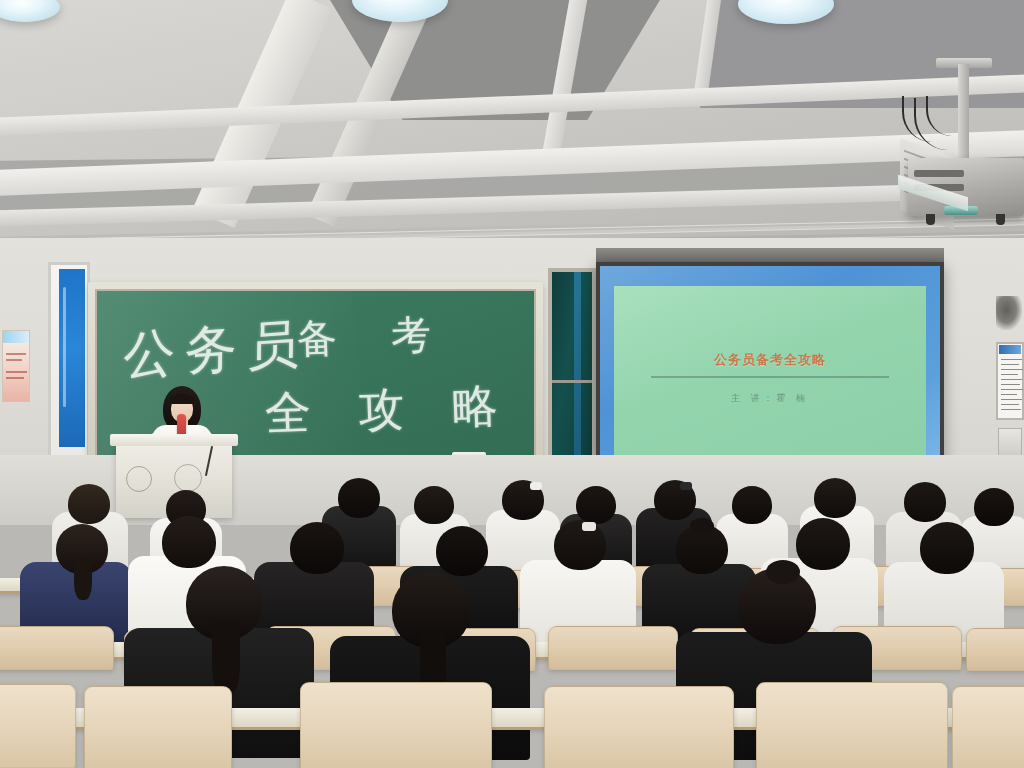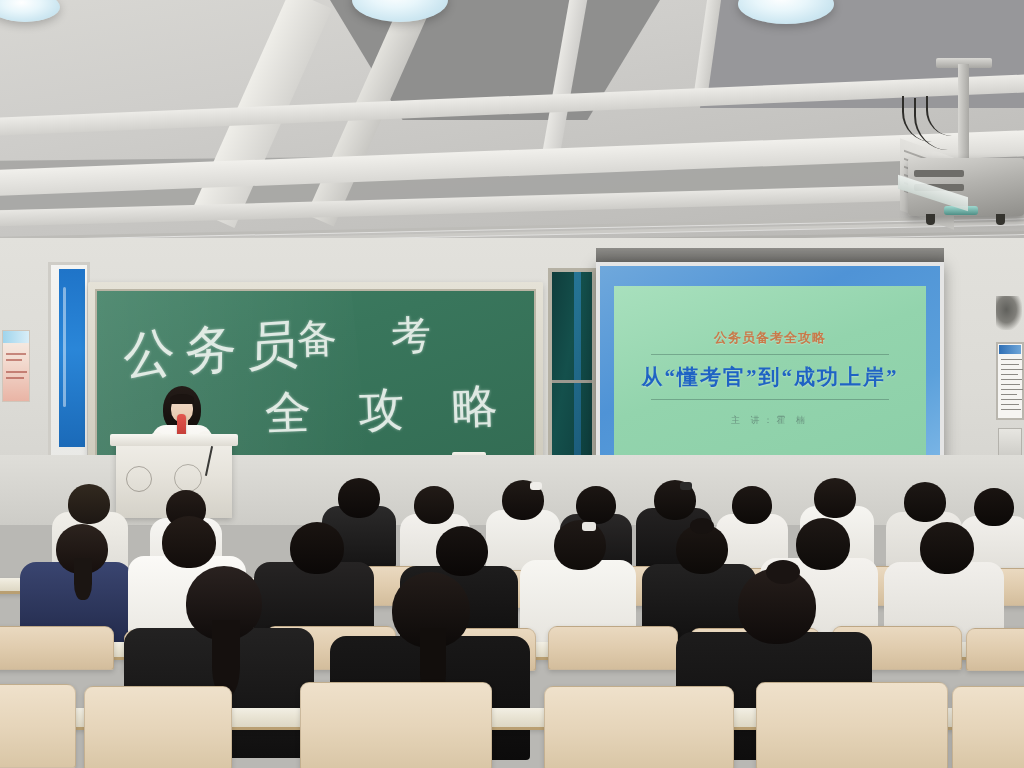--- a/index.html
+++ b/index.html
@@ -112,21 +112,21 @@
     background:linear-gradient(100deg,#0f3d3c 0%,#14504c 40%,#0d3b3a 100%);
     border:4px solid #b5b1a4;}
   .side-panel .sp-strip{position:absolute;left:22px;top:0;width:7px;height:100%;
     background:linear-gradient(180deg,#2a7ea8,#1d5f86);opacity:.8;}
   .side-panel .sp-bar{position:absolute;left:0;top:108px;width:100%;height:3px;background:#9c9990;}
 
   
   .screen-hood{position:absolute;left:596px;top:248px;width:348px;height:14px;
     background:linear-gradient(180deg,#8d8c88,#6e6d6a);}
   .screen-outer{position:absolute;left:596px;top:262px;width:348px;height:238px;
-    background:#e5e5e5;padding:4px;box-shadow:0 4px 14px rgba(0,0,0,.35);}
+    background:#404040;padding:4px;box-shadow:0 4px 14px rgba(0,0,0,.35);}
   .screen-blue{position:relative;width:100%;height:100%;
     background:linear-gradient(150deg,#6fa8dc 0%,#4f93d6 35%,#5ba0db 70%,#86bde9 100%);
     padding:20px 14px 26px 14px;}
   .slide{position:relative;width:100%;height:100%;
     background:linear-gradient(160deg,#a8e0bd 0%,#93d4ad 45%,#8ccfa8 100%);
     display:flex;flex-direction:column;align-items:center;justify-content:center;}
   .slide-sub{color:#c87a4a;font-size:13px;font-weight:bold;letter-spacing:1px;
     font-family:"Liberation Sans",sans-serif;text-shadow:0 1px 1px rgba(255,255,255,.3);
     margin-bottom:7px;}
   .rule{width:76%;height:1px;background:rgba(70,110,95,.45);}
@@ -306,21 +306,20 @@
     <div class="sp-strip"></div>
     <div class="sp-bar"></div>
   </div>
 
   <div class="screen-hood"></div>
   <div class="screen-outer">
     <div class="screen-blue">
       <div class="slide">
         <div class="slide-sub">公务员备考全攻略</div>
         <div class="rule"></div>
-        <div class="slide-title">从“懂考官”到“成功上岸”</div>
         <div class="rule"></div>
         <div class="slide-presenter">主  讲：霍  楠</div>
       </div>
     </div>
   </div>
 
   <div class="stage"></div>
 
   <div class="person">
     <div class="p-hair"></div>

